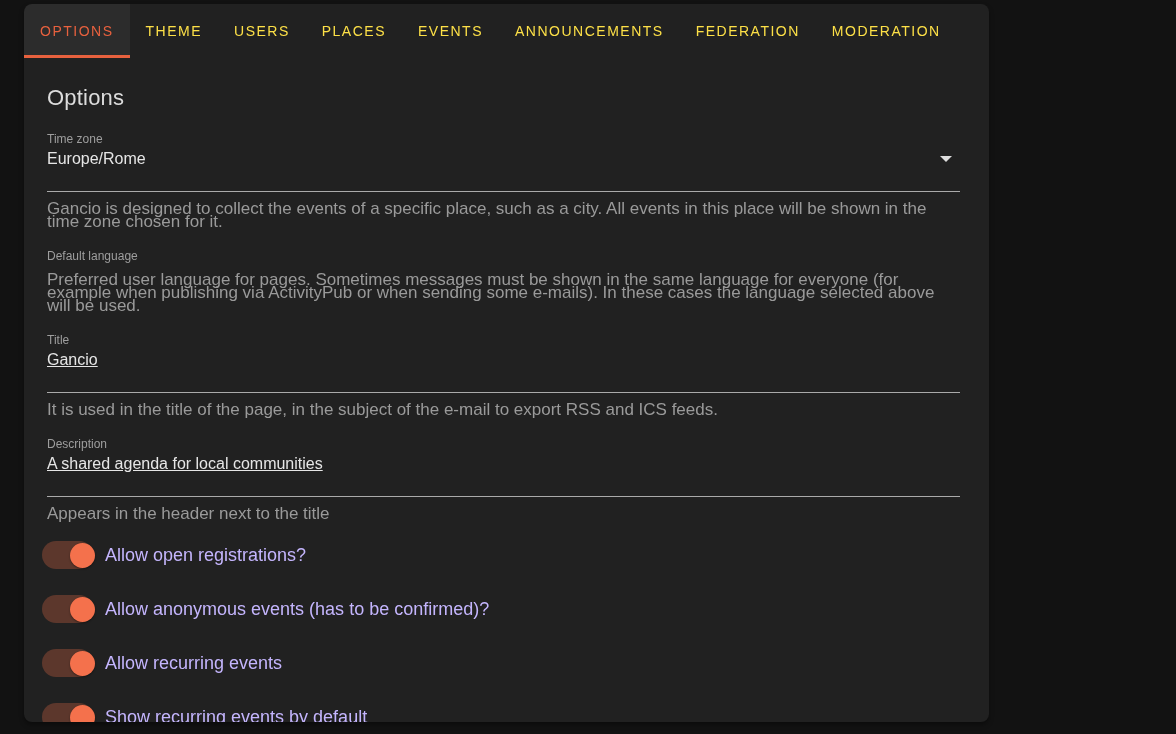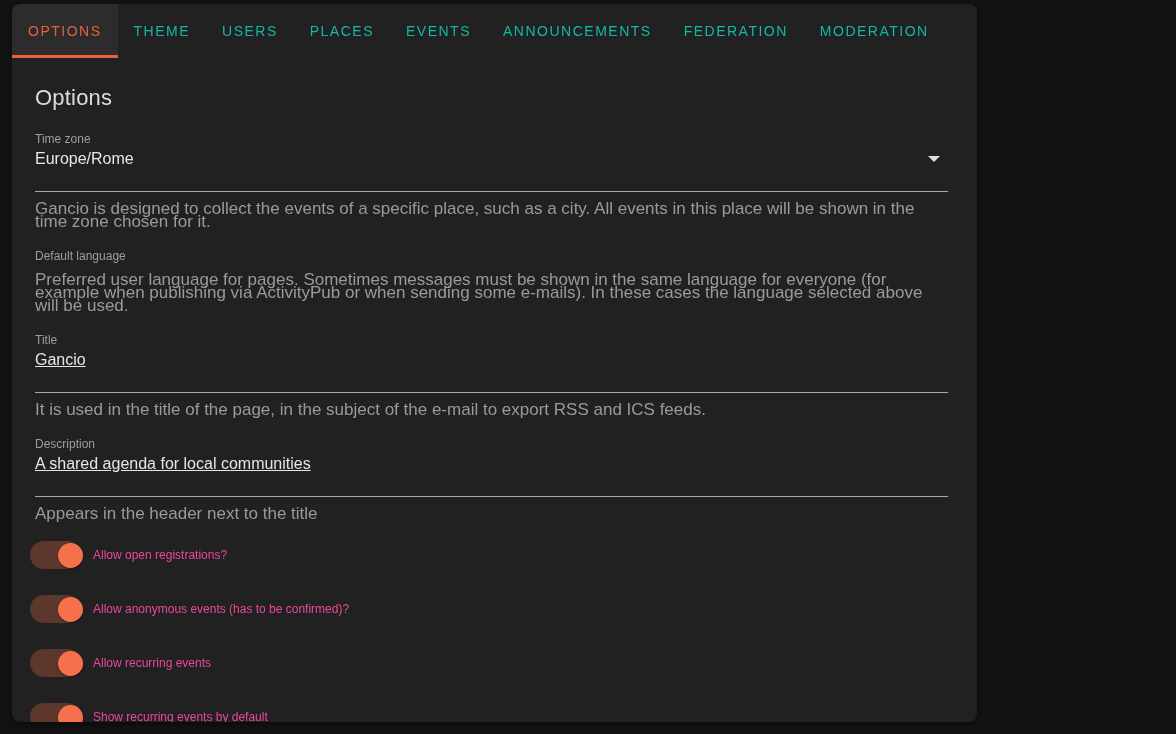--- a/index.html
+++ b/index.html
@@ -11,30 +11,30 @@
   }
   *{box-sizing:border-box;}
   html,body{margin:0;padding:0;}
   body{
     width:1176px;height:734px;overflow:hidden;
     background:var(--page-bg);
     font-family:"Liberation Sans", sans-serif;
     -webkit-font-smoothing:antialiased;
   }
   .card{
-    position:absolute;left:12px;top:4px;width:965px;height:718px;
+    position:absolute;left:24px;top:4px;width:965px;height:718px;
     background:var(--card-bg);border-radius:8px;overflow:hidden;
     box-shadow:0 3px 5px rgba(0,0,0,.35);
   }
   
   .tabbar{display:flex;height:54px;align-items:stretch;}
   .tab{
     padding:0 16px;display:flex;align-items:center;justify-content:center;
     font-size:14px;font-weight:500;letter-spacing:1.5px;text-transform:uppercase;
-    color:#14b8a6;cursor:pointer;position:relative;white-space:nowrap;user-select:none;
+    color:#fde047;cursor:pointer;position:relative;white-space:nowrap;user-select:none;
   }
   .tab.active{color:var(--accent);background:rgba(255,255,255,0.05);}
   .tab.active::after{
     content:"";position:absolute;left:0;right:0;bottom:0;height:3px;
     background:var(--accent);
   }
   
   .content{padding:27px 29px 0 23px;}
   .page-title{
     font-size:22px;font-weight:400;color:#dcdcdc;margin:0 0 21px 0;letter-spacing:.2px;
@@ -62,21 +62,21 @@
   .toggles{margin-top:1px;}
   .toggle-row{display:flex;align-items:center;height:28px;margin-bottom:26px;margin-left:-5px;}
   .switch{position:relative;width:51px;height:28px;cursor:pointer;flex:none;}
   .switch .track{
     position:absolute;inset:0;border-radius:14px;background:var(--toggle-track);
   }
   .switch .thumb{
     position:absolute;top:2px;right:-2px;width:25px;height:25px;border-radius:50%;
     background:var(--toggle-thumb);box-shadow:0 1px 2px rgba(0,0,0,.4);
   }
-  .toggle-label{font-size:12px;color:#ec4899;margin-left:12px;cursor:pointer;}
+  .toggle-label{font-size:18px;color:#c4b5fd;margin-left:12px;cursor:pointer;}
 </style>
 </head>
 <body>
 
 <div class="card">
 
   <div class="tabbar">
     <div class="tab active">OPTIONS</div>
     <div class="tab">THEME</div>
     <div class="tab">USERS</div>

